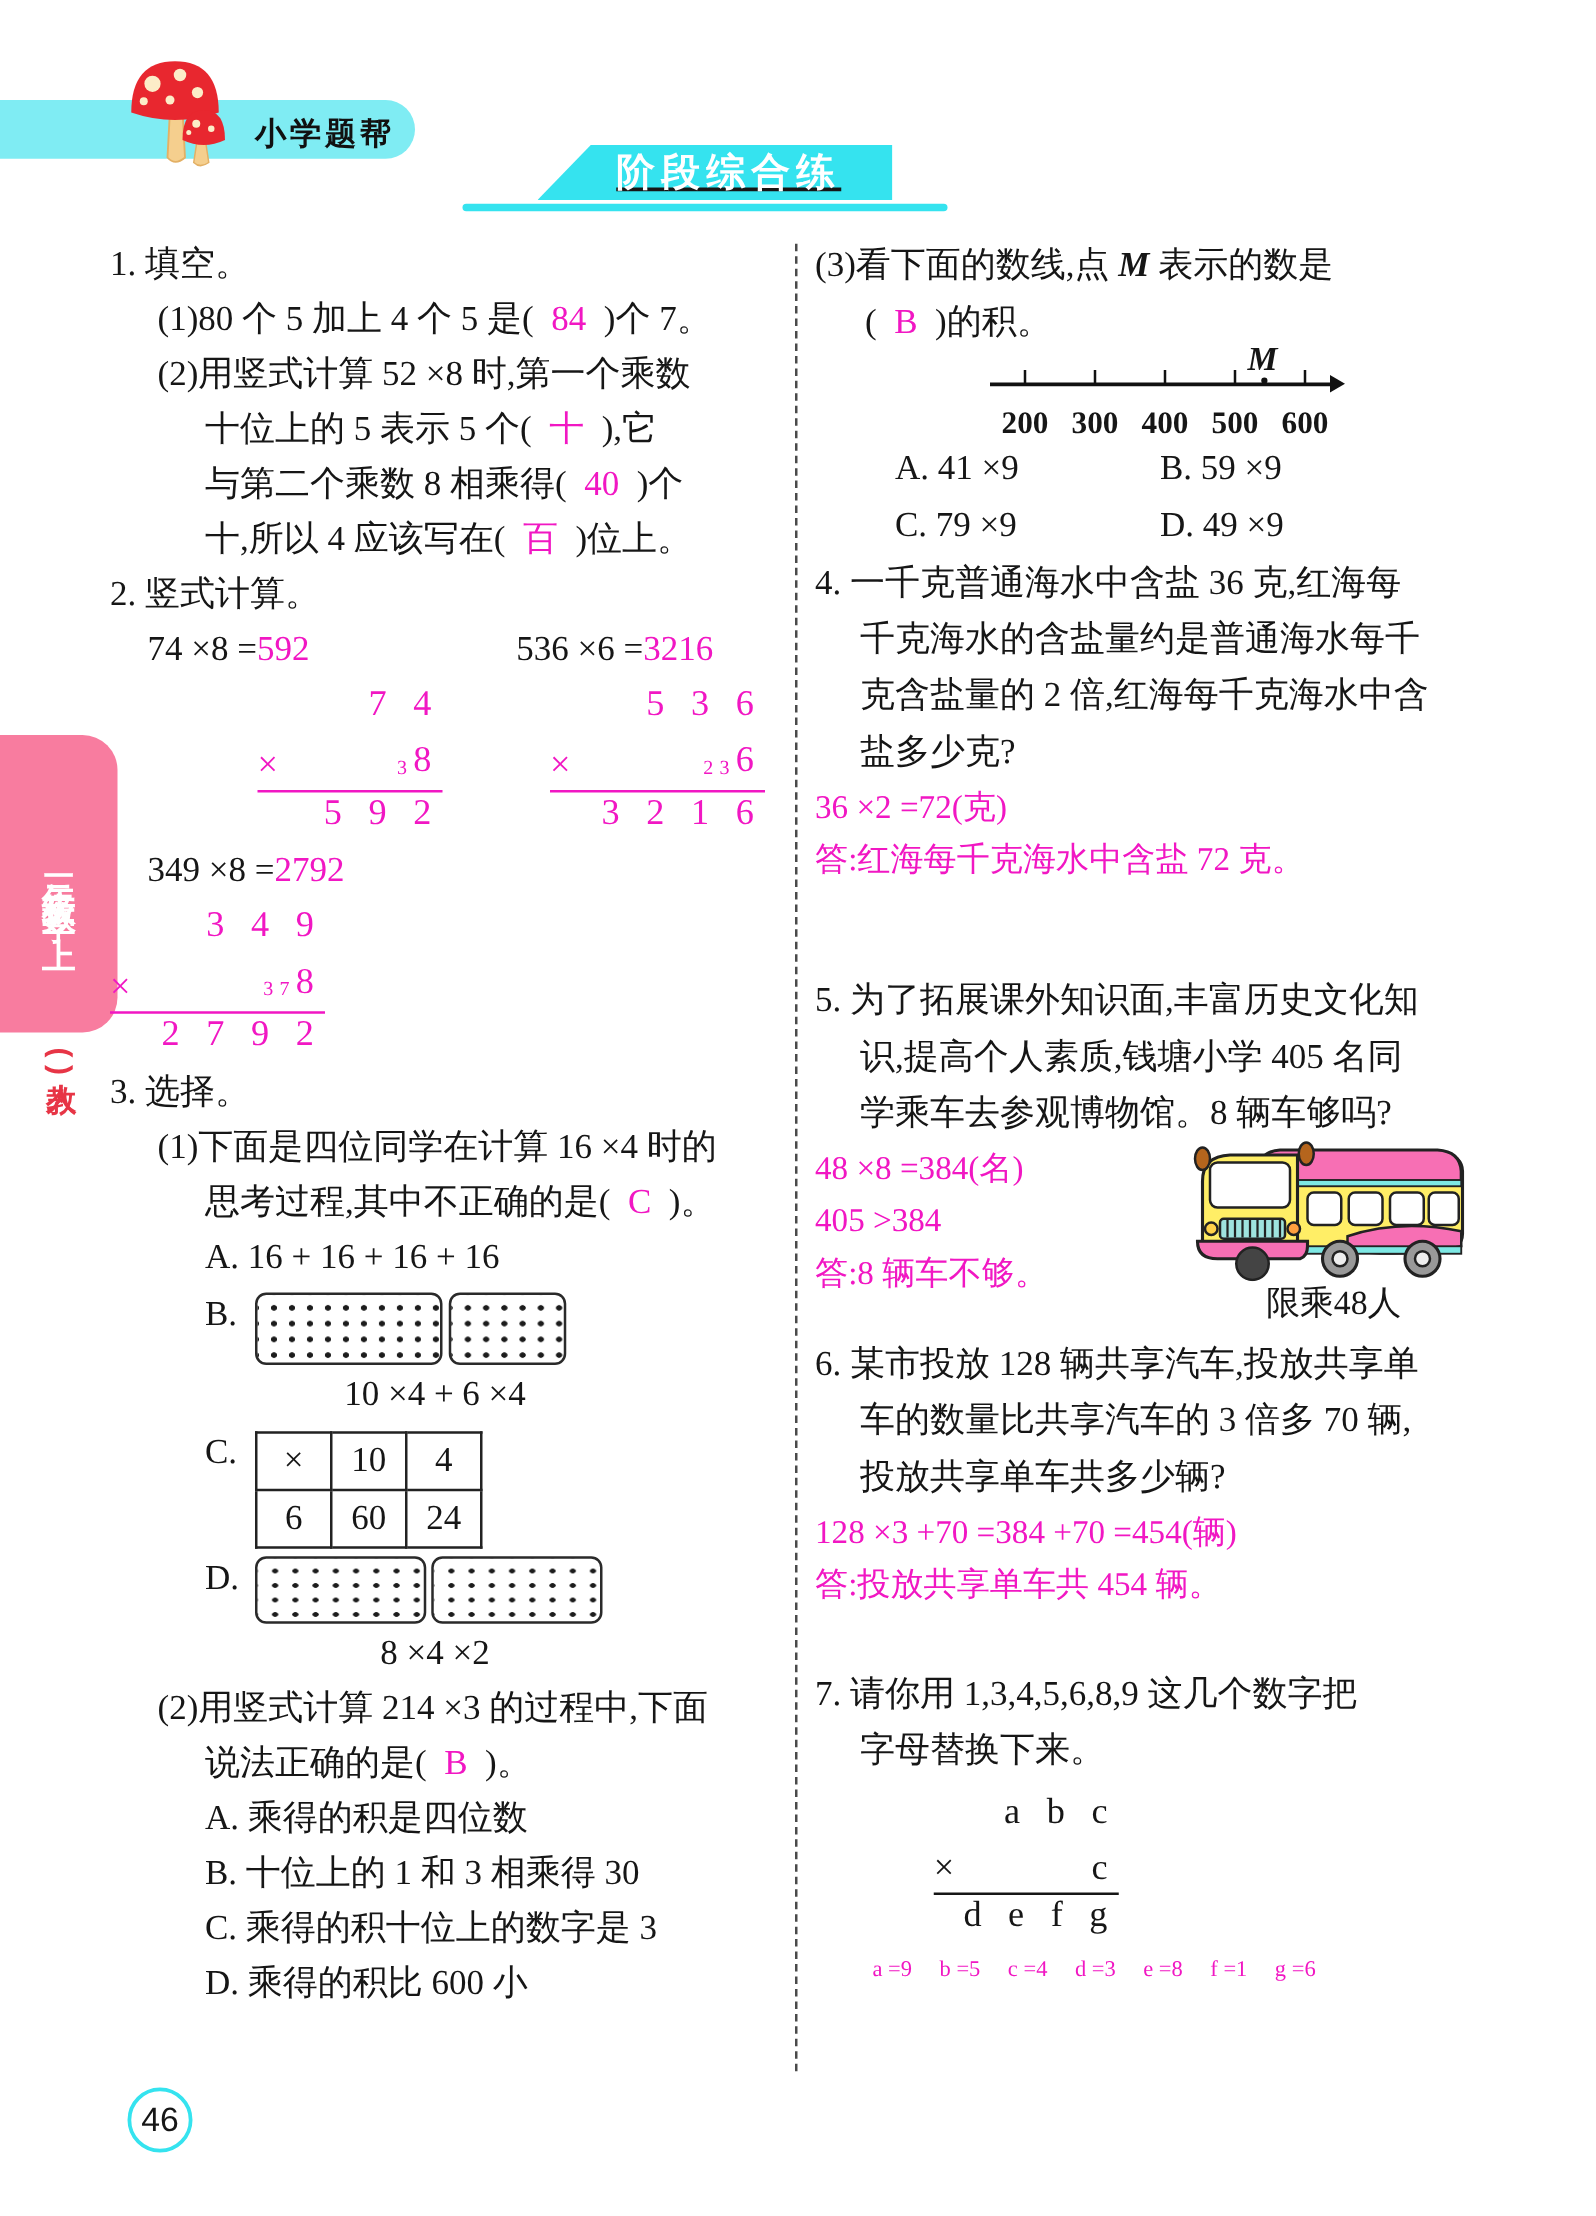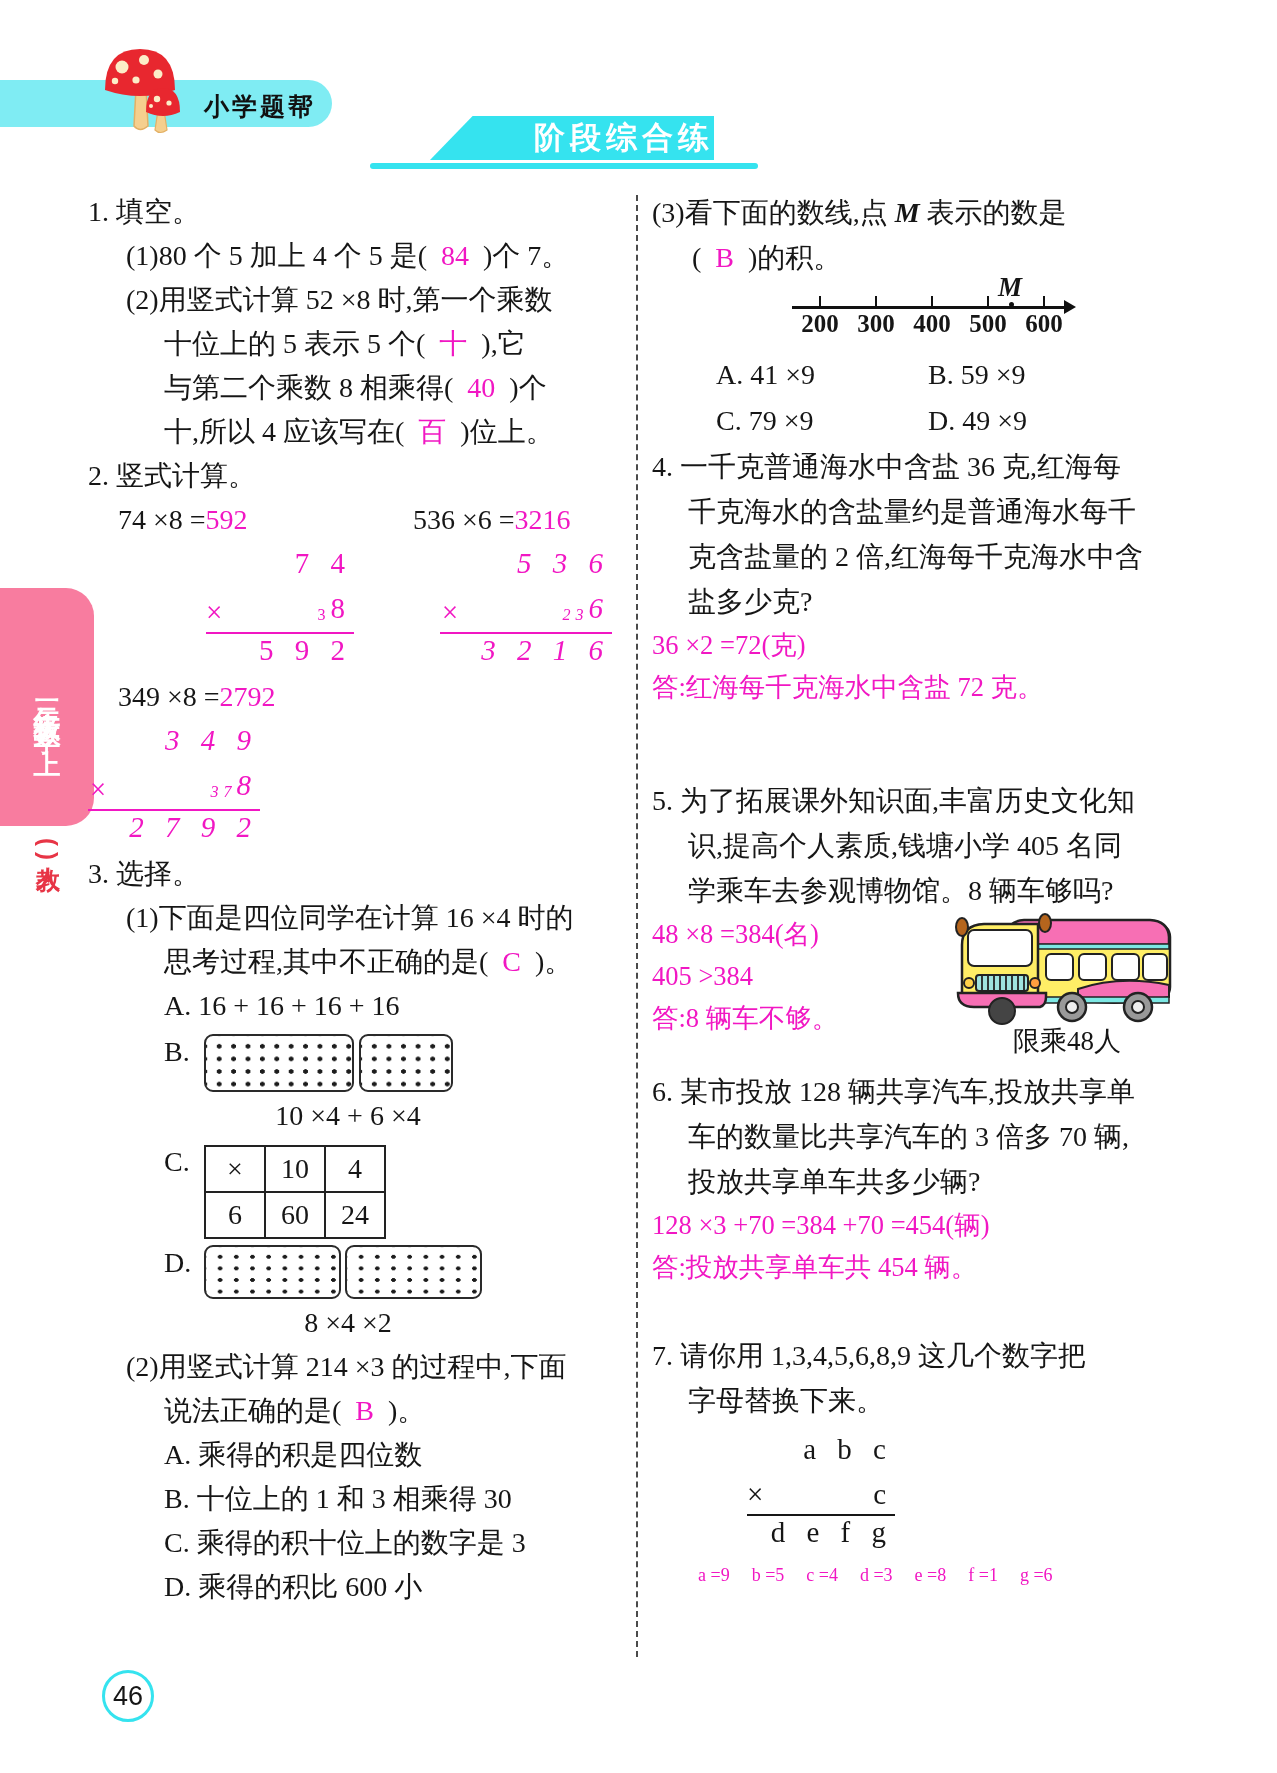--- a/index.html
+++ b/index.html
@@ -10,21 +10,21 @@
   .page{position:relative;width:1277px;height:1773px;background:#fff;overflow:hidden;
         font-family:"Liberation Serif","DejaVu Serif",serif;color:var(--ink);}
   
   .top-bar{position:absolute;left:0;top:80px;width:332px;height:47px;
            background:var(--cyan-light);border-radius:0 26px 26px 0;}
   .mushrooms{position:absolute;left:90px;top:36px;}
   .brand{position:absolute;left:204px;top:90px;font-family:"Liberation Sans","DejaVu Sans",sans-serif;
          font-weight:bold;font-size:25px;letter-spacing:3px;color:#111;}
   .banner{position:absolute;left:430px;top:116px;width:284px;height:44px;background:var(--cyan);
           clip-path:polygon(15% 0,100% 0,100% 100%,0 100%);
-          display:flex;align-items:center;justify-content:flex-end;}
+          display:flex;align-items:center;justify-content:center;text-decoration:underline;}
   .banner span{color:#fff;font-family:"Liberation Sans","DejaVu Sans",sans-serif;
                font-weight:bold;font-size:31px;letter-spacing:5px;padding-left:22px;}
   .banner-underline{position:absolute;left:370px;top:163px;width:388px;height:6px;
                     background:var(--cyan);border-radius:3px;}
   
   .side-tab{position:absolute;left:0;top:588px;width:94px;height:238px;background:var(--pink);
             border-radius:0 28px 28px 0;display:flex;align-items:center;justify-content:center;}
   .side-tab span{writing-mode:vertical-rl;color:#fff;font-family:"Liberation Sans","DejaVu Sans",sans-serif;
                  font-weight:bold;font-size:27px;letter-spacing:7px;}
   .side-edition{position:absolute;left:32px;top:838px;writing-mode:vertical-rl;color:var(--red);
@@ -44,21 +44,21 @@
   .ind1{padding-left:38px;} .ind2{padding-left:76px;} .rind{padding-left:36px;} .rind2{padding-left:40px;}
   .seg-m{color:var(--magenta);}
   .seg-it{font-style:italic;font-weight:bold;}
   
   .eqrow{display:flex;}
   .eqrow .eqa{margin-left:30px;width:295px;}
   .vrow{display:flex;margin-left:118px;gap:86px;}
   .eq3ml{margin-left:30px;}
   .v3ml{margin-left:130px;}
   .vcalc{color:var(--magenta);font-size:29px;line-height:33px;margin:5px 0 8px;}
-  .w150{width:148px;} .w170{width:172px;font-style:italic;}
+  .w150{width:148px;} .w170{width:172px;}
   .vtop,.vres{text-align:right;letter-spacing:7px;padding-right:2px;white-space:pre;}
   .vmul{display:flex;justify-content:space-between;align-items:flex-end;
         border-bottom:2.5px solid currentColor;padding:0 2px 3px 0;}
   .vfac{letter-spacing:7px;white-space:pre;margin-top:12px;}
   .vfac .seg-sm{font-size:16px;letter-spacing:0;margin-right:5px;position:relative;top:2px;}
   .vcalc.black{color:var(--ink);}
   
   .optrow{display:flex;align-items:flex-start;padding-left:76px;font-size:28px;line-height:44px;margin:2px 0;}
   .optlabel{width:40px;white-space:pre;}
   .dotgrid{border:2px solid #2a2a2a;border-radius:9px;margin-top:4px;
@@ -71,21 +71,21 @@
   .ctable{border-collapse:collapse;margin-top:5px;}
   .ctable td{border:2px solid #222;width:58px;height:36px;text-align:center;font-size:28px;padding:0;}
   
   .numline{position:relative;height:66px;margin:4px 0 2px 140px;width:300px;}
   .nl-axis{position:absolute;left:0;top:22px;width:276px;height:0;border-top:3px solid #111;}
   .nl-arrow{position:absolute;left:272px;top:16px;width:0;height:0;
             border-left:12px solid #111;border-top:7.5px solid transparent;border-bottom:7.5px solid transparent;}
   .nl-row{position:absolute;left:0;width:280px;display:flex;}
   .nl-ticks{top:12px;} .nl-cell{flex:1;display:flex;justify-content:center;}
   .nl-tick{width:2.5px;height:11px;background:#111;}
-  .nl-labels{top:26px;justify-content:space-between;} .nl-label{flex:1;text-align:center;font-size:25px;font-weight:bold;}
+  .nl-labels{top:41px;justify-content:space-between;} .nl-label{flex:1;text-align:center;font-size:25px;font-weight:bold;}
   .nl-m{position:absolute;left:206px;top:-12px;font-style:italic;font-weight:bold;font-size:27px;}
   .nl-dot{position:absolute;left:217px;top:18px;width:5px;height:5px;border-radius:50%;background:#111;}
   .optpair{display:flex;padding-left:64px;font-size:28px;line-height:46px;white-space:pre;}
   .optpair span:first-child{width:212px;display:inline-block;}
   
   .ans{color:var(--magenta);font-size:26.5px;line-height:42px;white-space:pre;}
   .mt30{margin-top:30px;} .mt45{margin-top:45px;} .mt70{margin-top:70px;}
   .q5wrap{position:relative;}
   .bus{position:absolute;left:295px;top:-16px;width:240px;text-align:center;}
   .bus-caption{font-size:27px;margin-top:-6px;}

